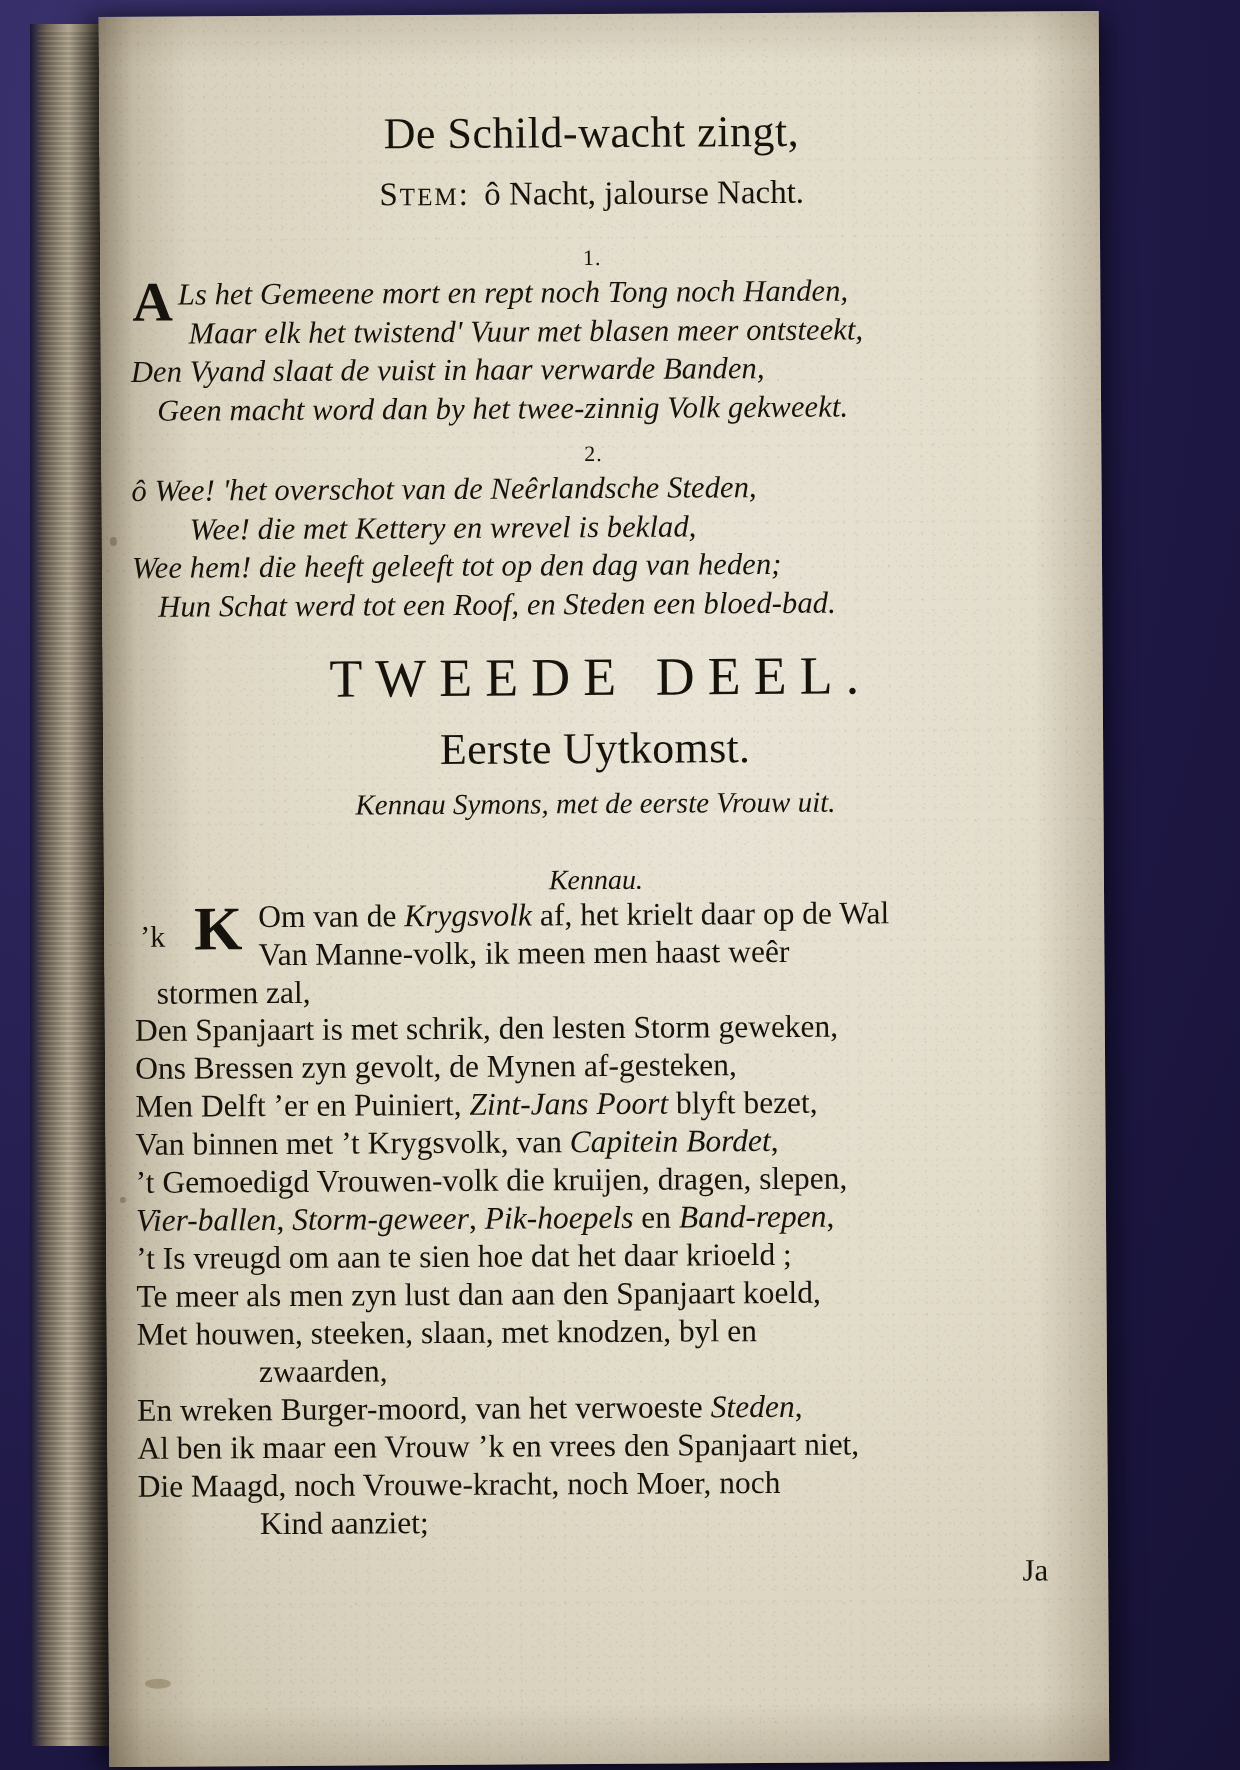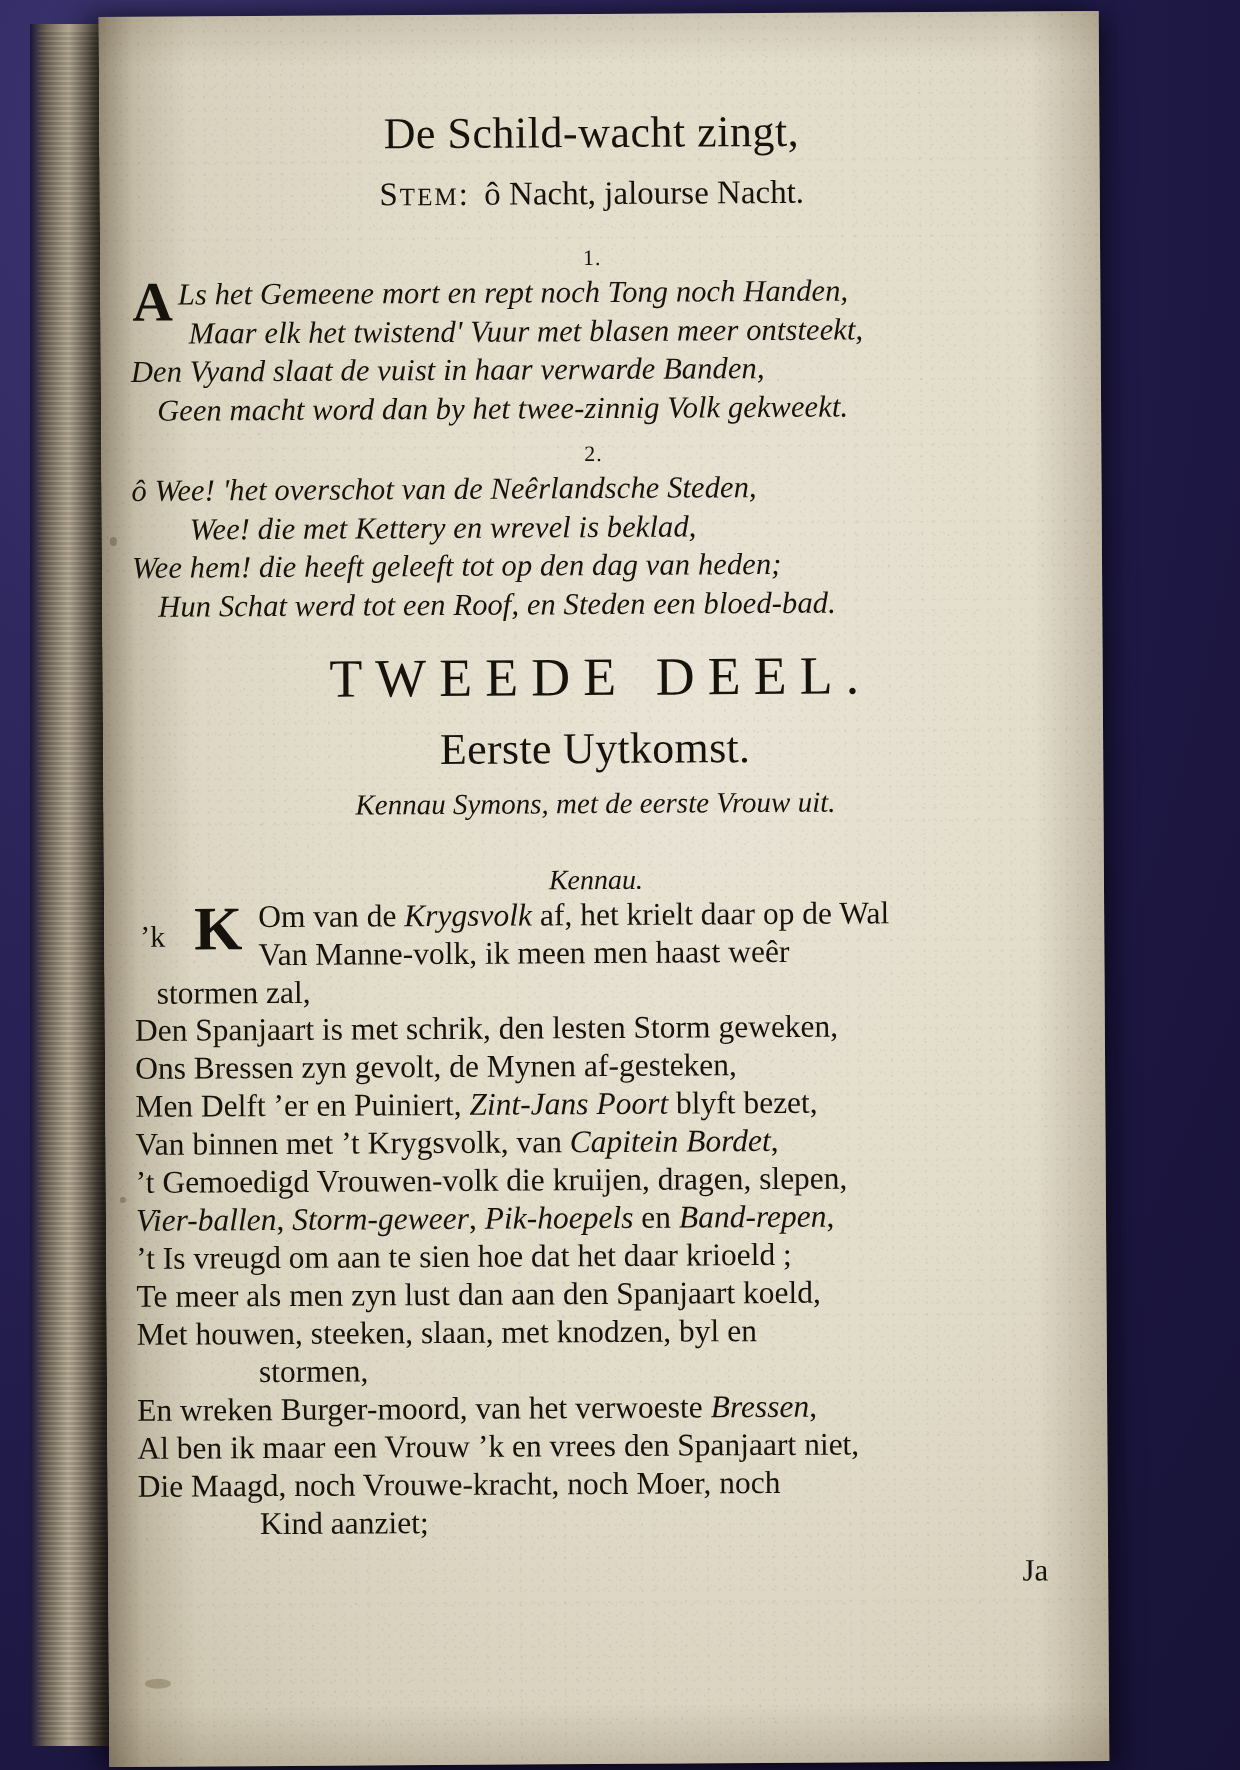--- a/index.html
+++ b/index.html
@@ -191,22 +191,22 @@
       <div id="verse-lines">
           <span class="vl"><span>Den Spanjaart is met schrik, den lesten Storm geweken,</span></span>
           <span class="vl"><span>Ons Bressen zyn gevolt, de Mynen af-gesteken,</span></span>
           <span class="vl"><span>Men Delft ’er en Puiniert, </span><i>Zint-Jans Poort</i><span> blyft bezet,</span></span>
           <span class="vl"><span>Van binnen met ’t Krygsvolk, van </span><i>Capitein Bordet</i><span>,</span></span>
           <span class="vl"><span>’t Gemoedigd Vrouwen-volk die kruijen, dragen, slepen,</span></span>
           <span class="vl"><i>Vier-ballen</i><span>, </span><i>Storm-geweer</i><span>, </span><i>Pik-hoepels</i><span> en </span><i>Band-repen</i><span>,</span></span>
           <span class="vl"><span>’t Is vreugd om aan te sien hoe dat het daar krioeld ;</span></span>
           <span class="vl"><span>Te meer als men zyn lust dan aan den Spanjaart koeld,</span></span>
           <span class="vl"><span>Met houwen, steeken, slaan, met knodzen, byl en</span></span>
-          <span class="vl hang2"><span>stormen,</span></span>
-          <span class="vl"><span>En wreken Burger-moord, van het verwoeste </span><i>Bressen</i><span>,</span></span>
+          <span class="vl hang2"><span>zwaarden,</span></span>
+          <span class="vl"><span>En wreken Burger-moord, van het verwoeste </span><i>Steden</i><span>,</span></span>
           <span class="vl"><span>Al ben ik maar een Vrouw ’k en vrees den Spanjaart niet,</span></span>
           <span class="vl"><span>Die Maagd, noch Vrouwe-kracht, noch Moer, noch</span></span>
           <span class="vl hang2"><span>Kind aanziet;</span></span>
         </div>
     </div>
 
     <div class="catchword">Ja</div>
   </div>
 
   <div class="speck" style="left:8px;top:520px;width:7px;height:9px;"></div>

